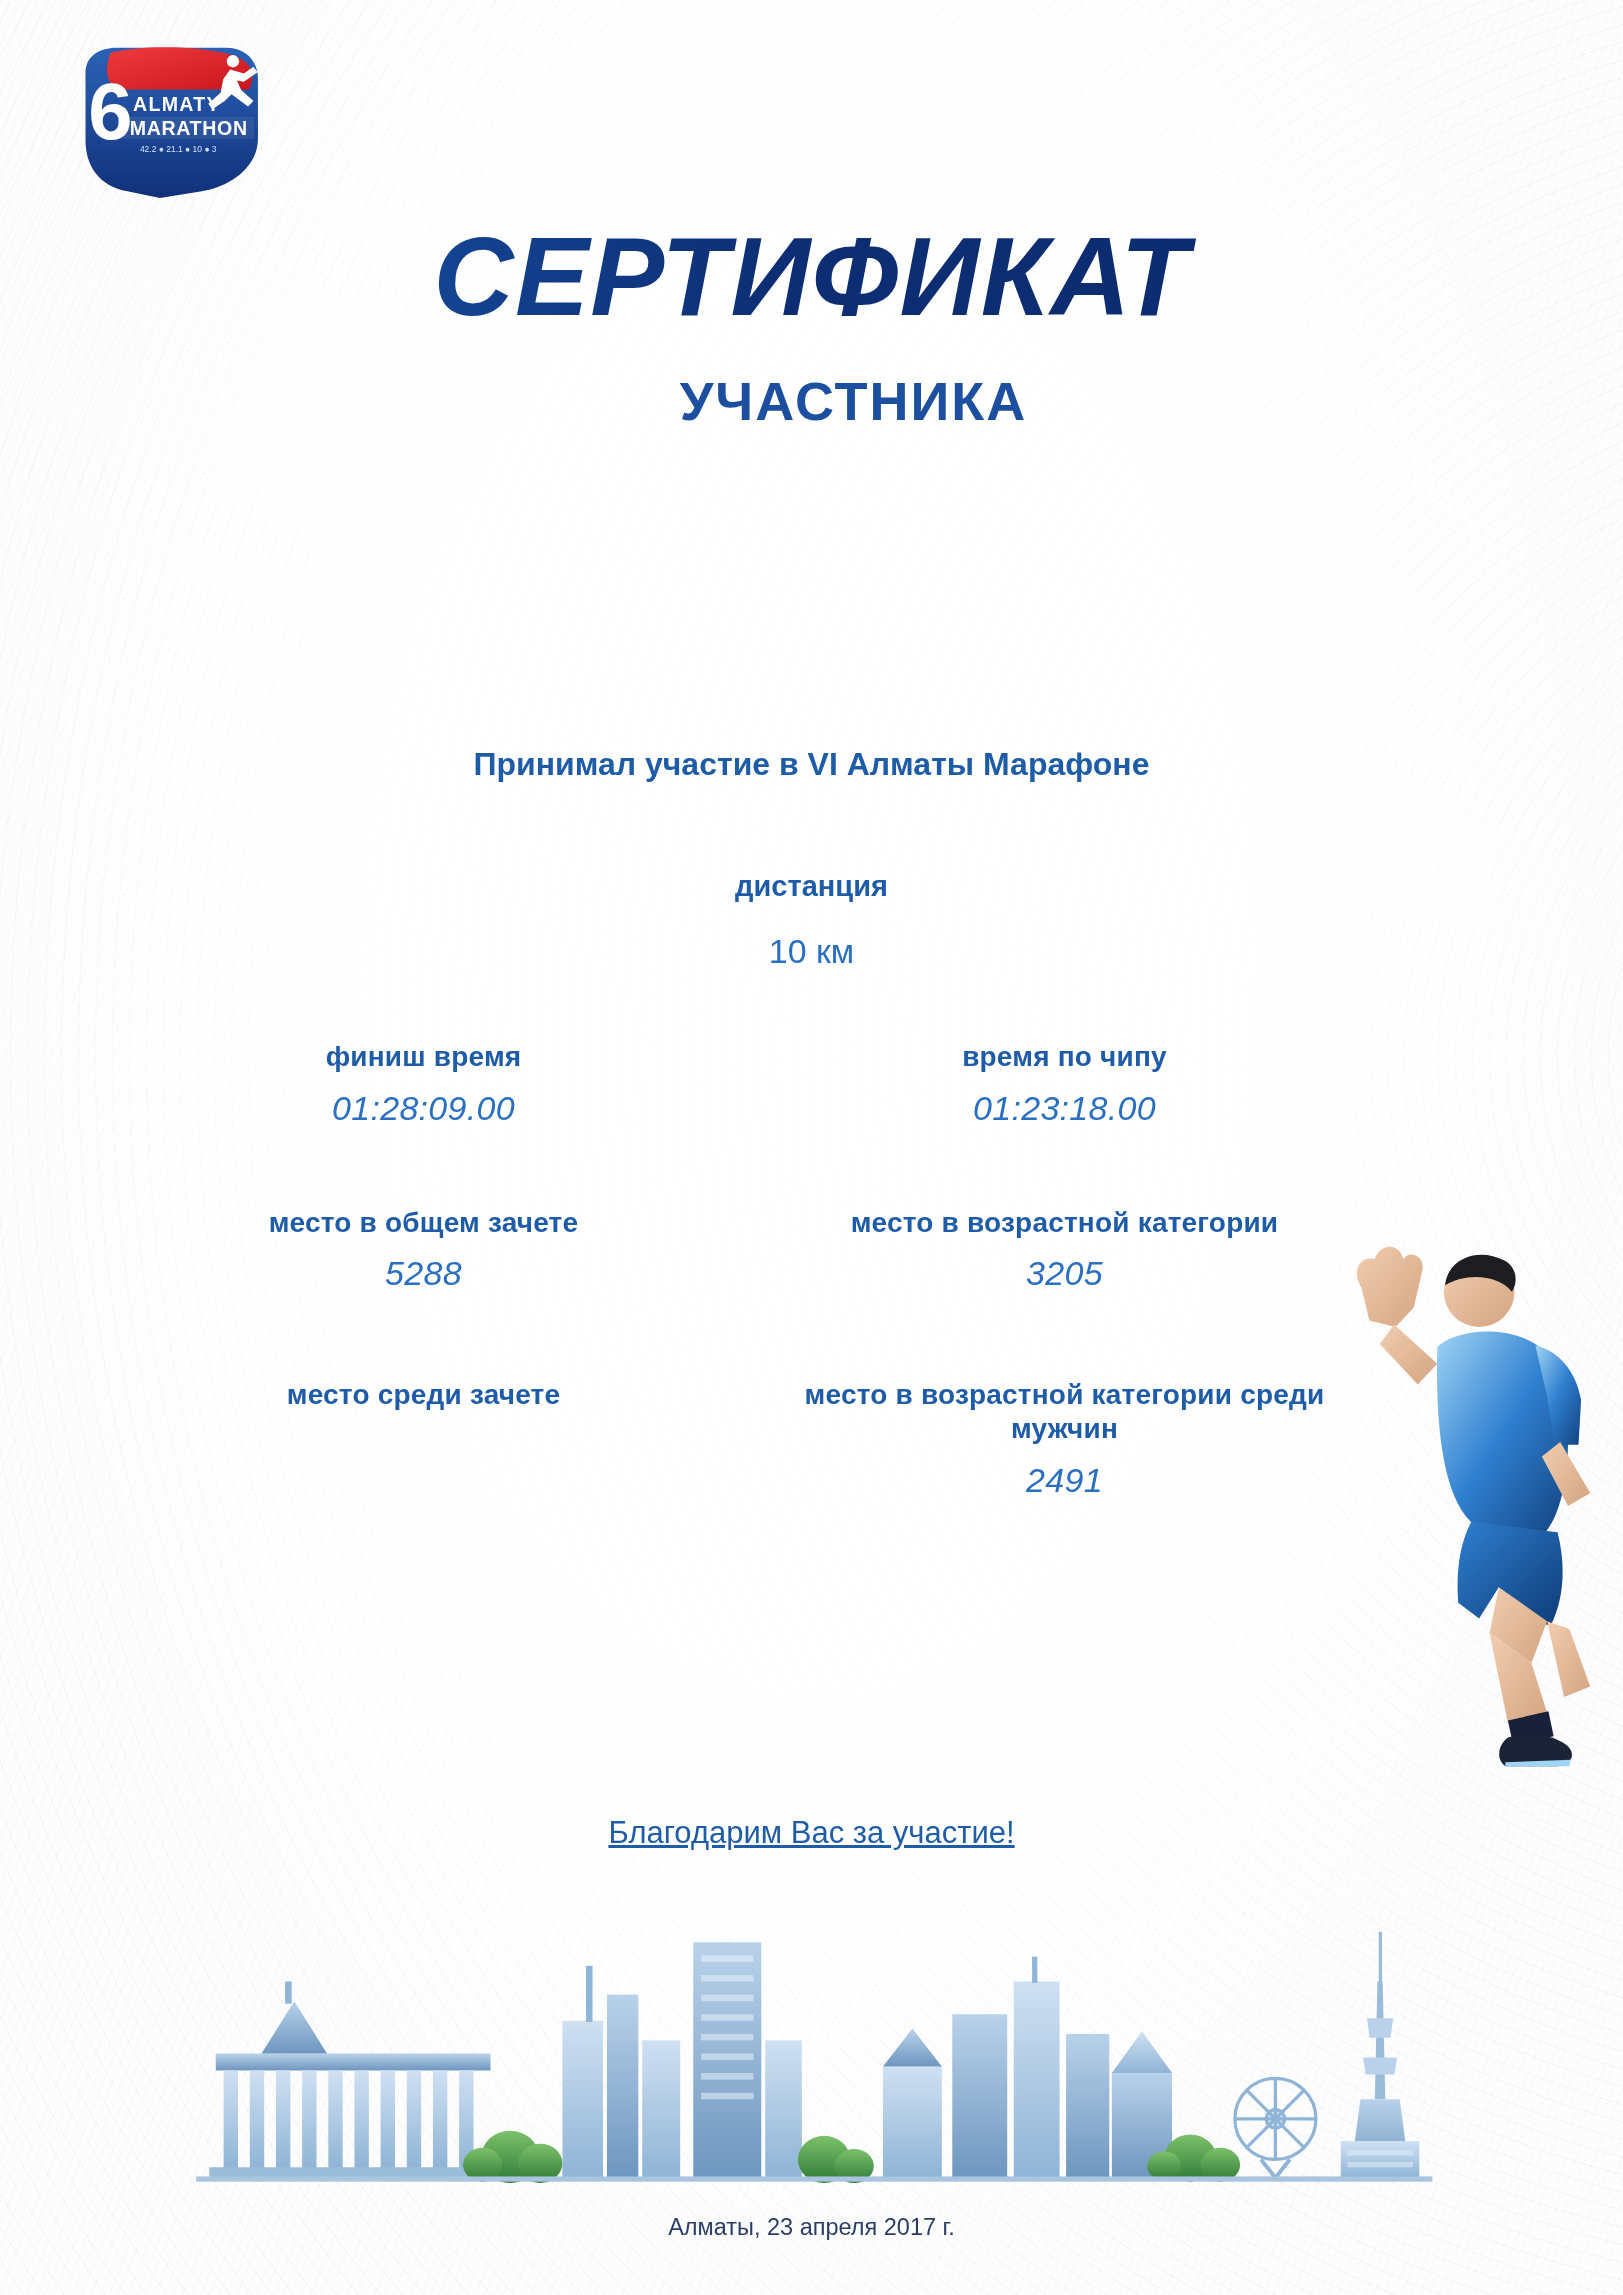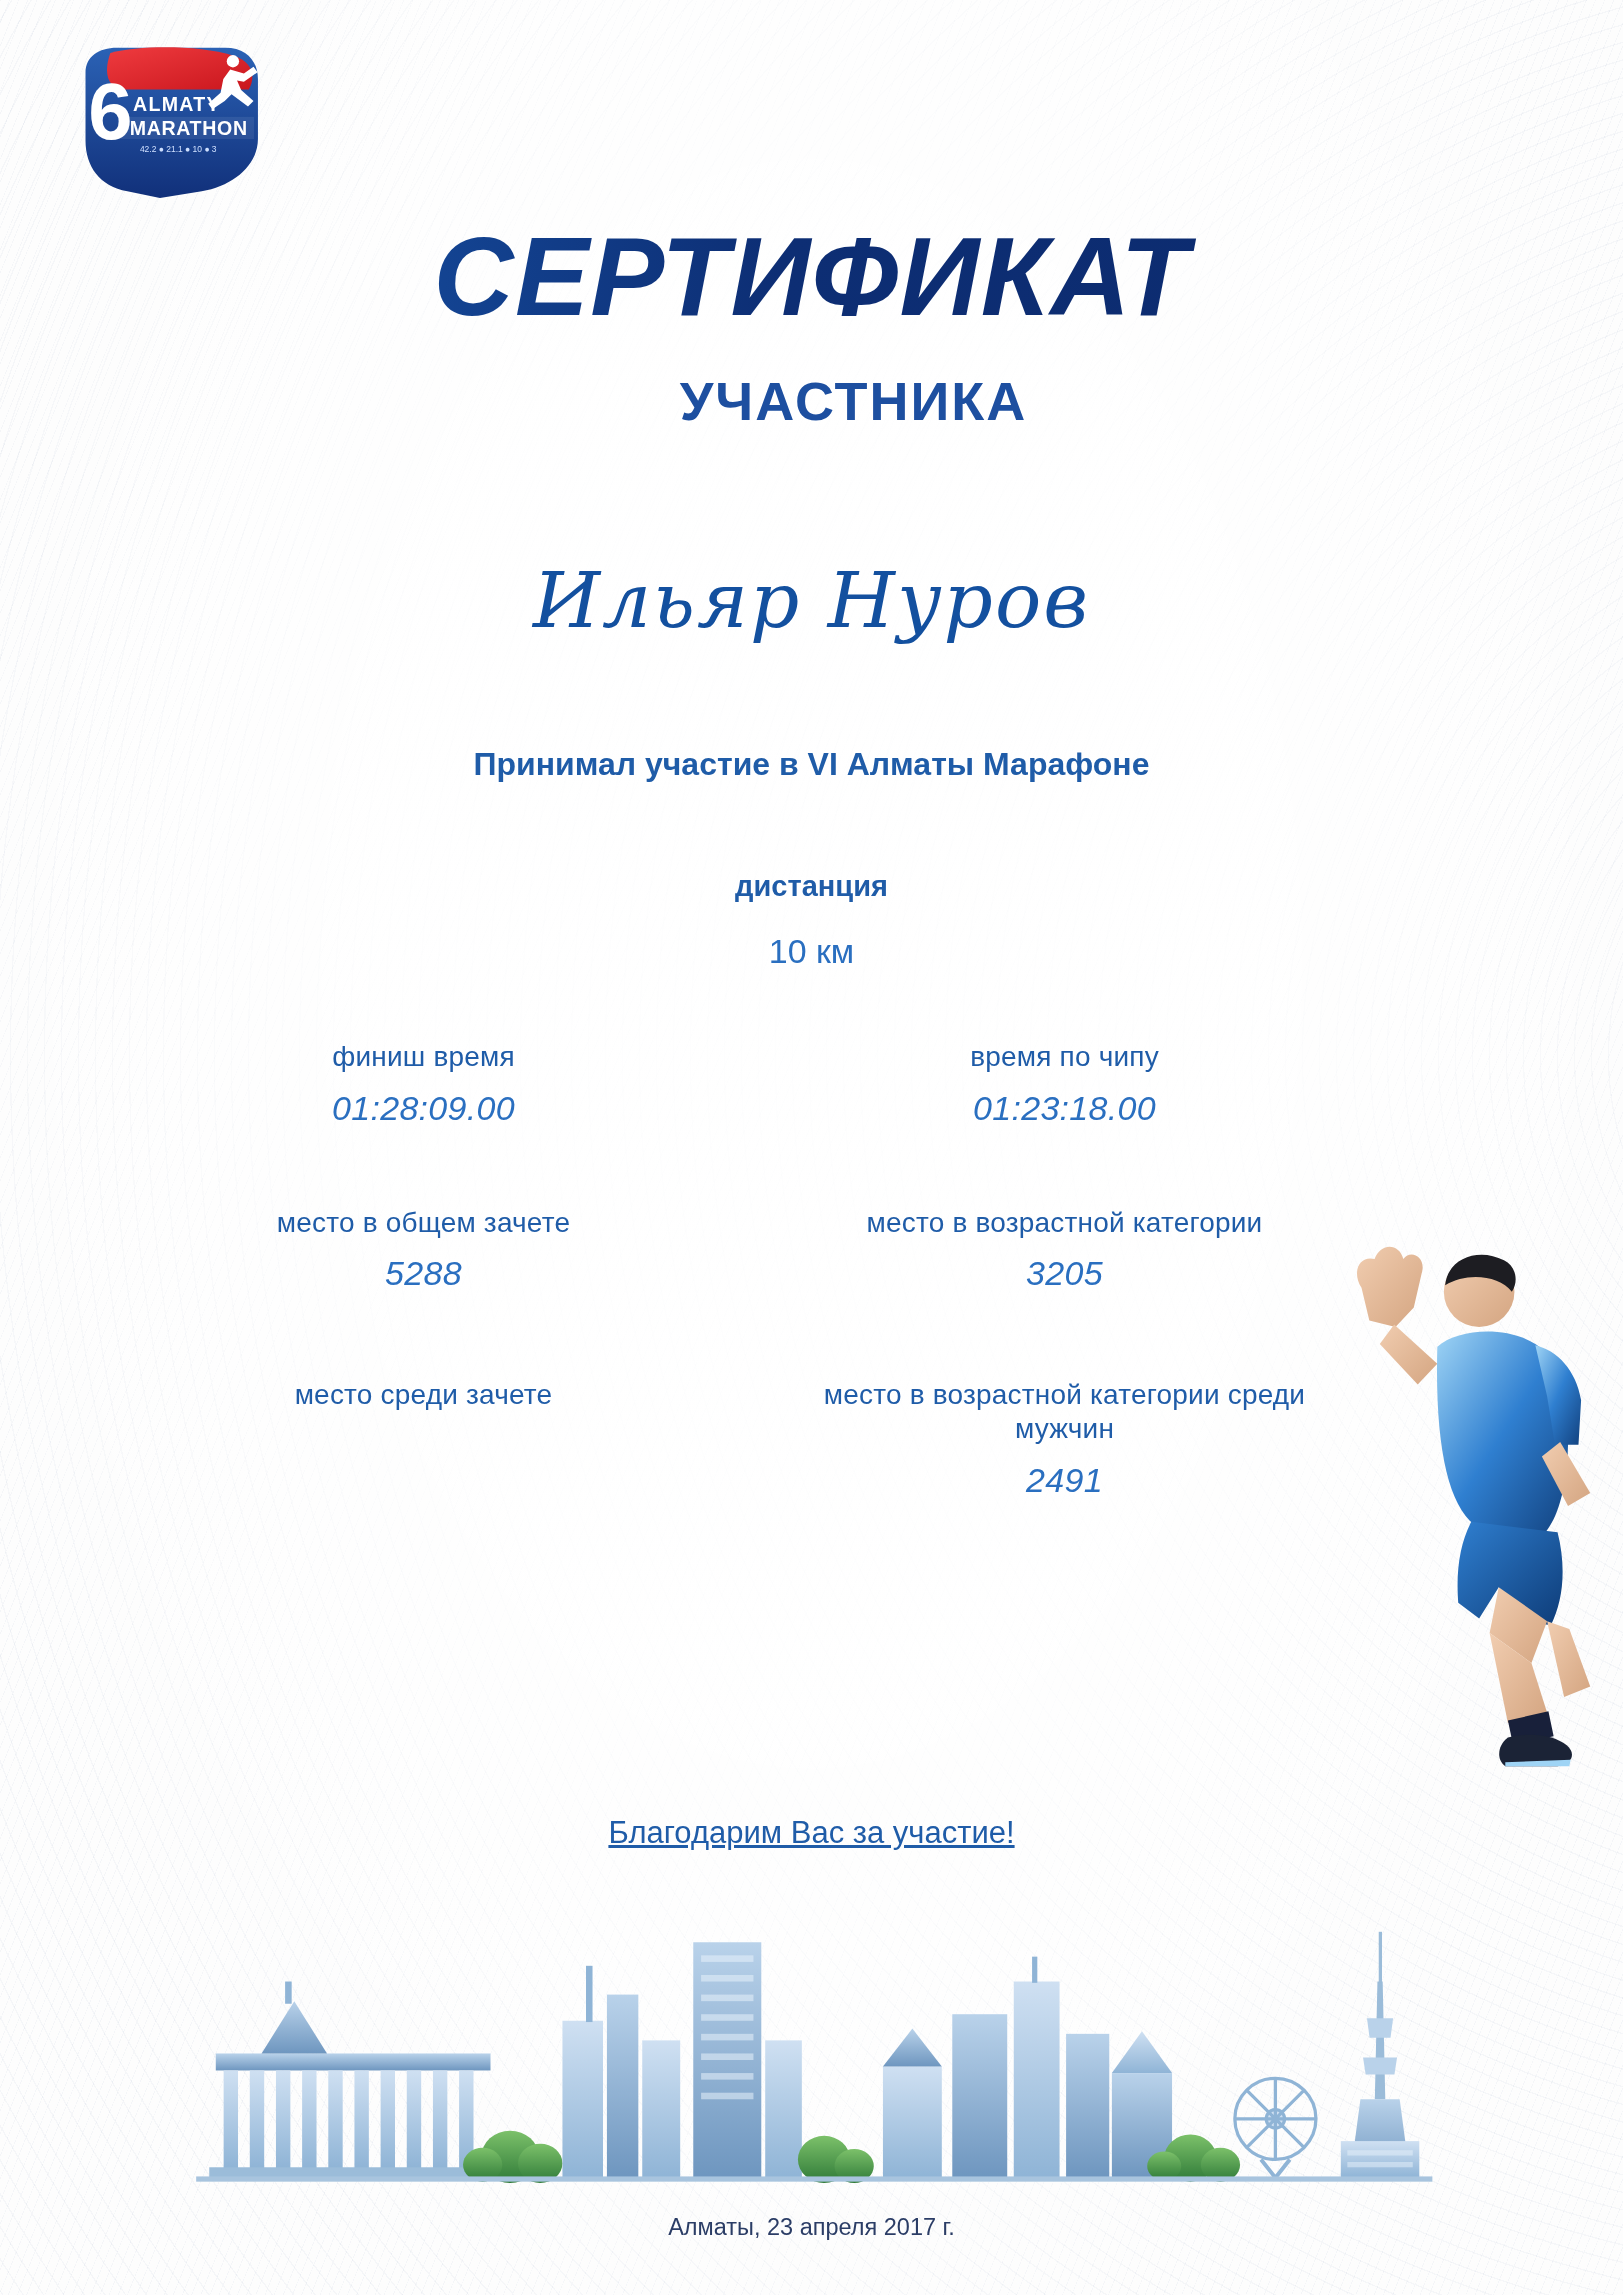--- a/index.html
+++ b/index.html
@@ -151,21 +151,21 @@
     flex: 0 0 50%;
     box-sizing: border-box;
     text-align: center;
     padding: 0 39px;
   }
   .cell.left  { padding-right: 59px; }
   .cell.right { padding-left: 39px; }
 
   .cell-label {
     font-size: 28px;
-    font-weight: normal;
+    font-weight: bold;
     color: #1f5ca8;
     line-height: 1.22;
     letter-spacing: 0.2px;
   }
   .cell-value {
     margin-top: 14.4px;
     font-size: 34px;
     color: #2a6fc0;
     letter-spacing: 0.3px;
     font-style: italic;
@@ -253,21 +253,20 @@
 
       <rect x="88" y="116" width="206" height="34" fill="#ffffff" opacity="0.08"></rect>
       <text x="194" y="143" font-family="Liberation Sans, sans-serif" font-size="30" font-weight="bold" fill="#ffffff" text-anchor="middle" letter-spacing="1">MARATHON</text>
       <text x="178" y="170" font-family="Liberation Sans, sans-serif" font-size="13" fill="#cfe0ff" text-anchor="middle">42.2 ● 21.1 ● 10 ● 3</text>
     </svg>
   </div>
 
   <div class="title-main">СЕРТИФИКАТ</div>
   <div class="title-sub">УЧАСТНИКА</div>
 
-  <div class="name">Ильяр Нуров</div>
 
   <div class="participation">Принимал участие в VI Алматы Марафоне</div>
 
   <div class="dist-label">дистанция</div>
   <div class="dist-value">10 км</div>
 
   <div class="grid">
 
     <div class="grid-row">
       <div class="cell left">

